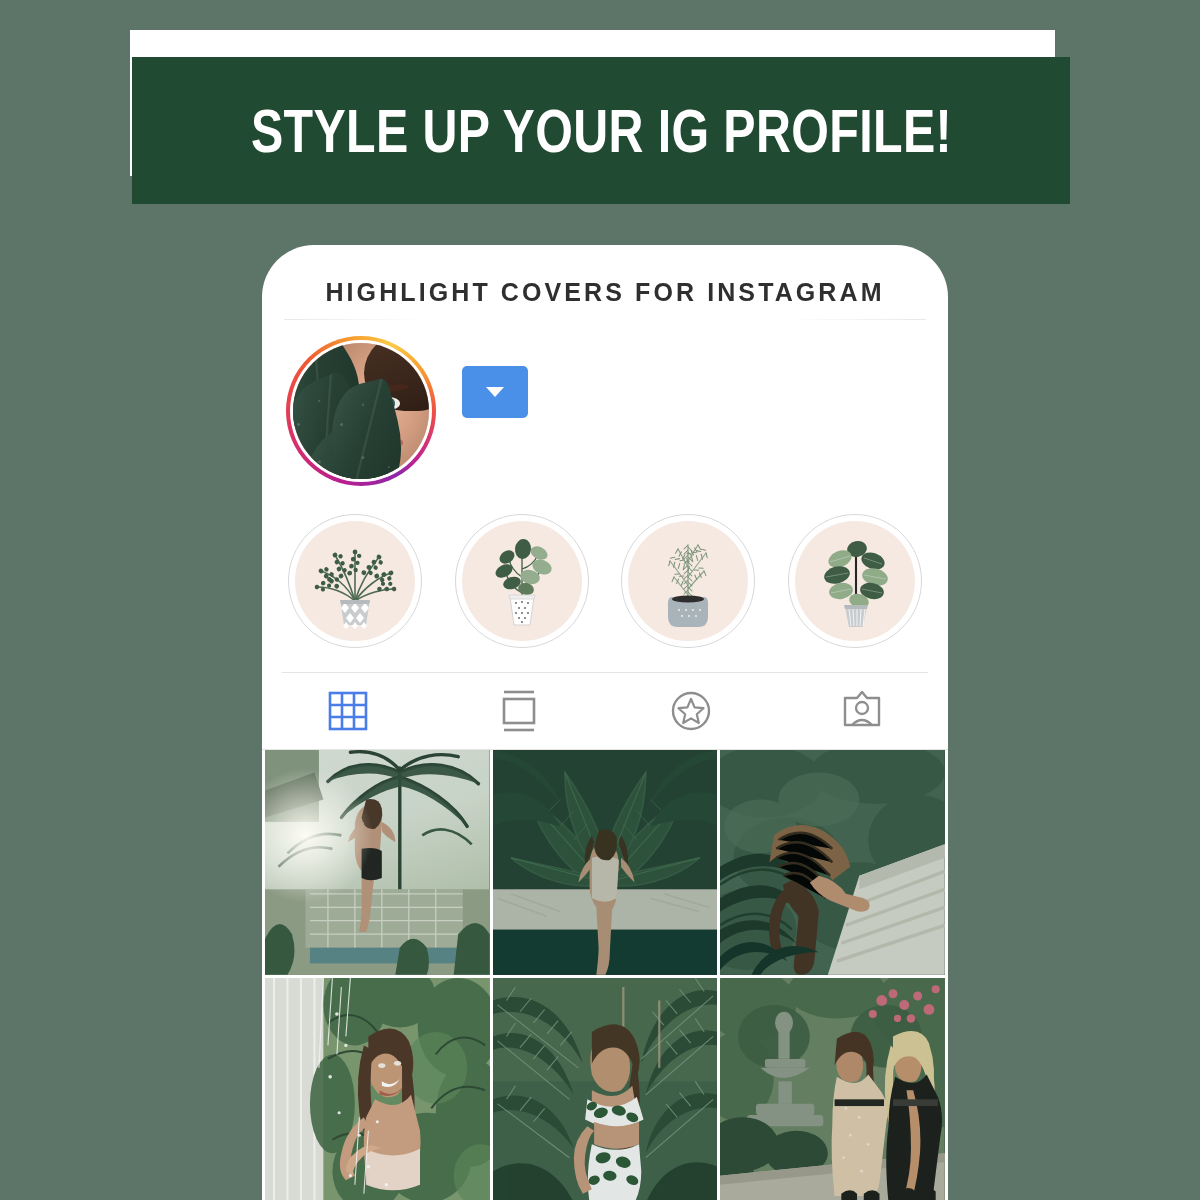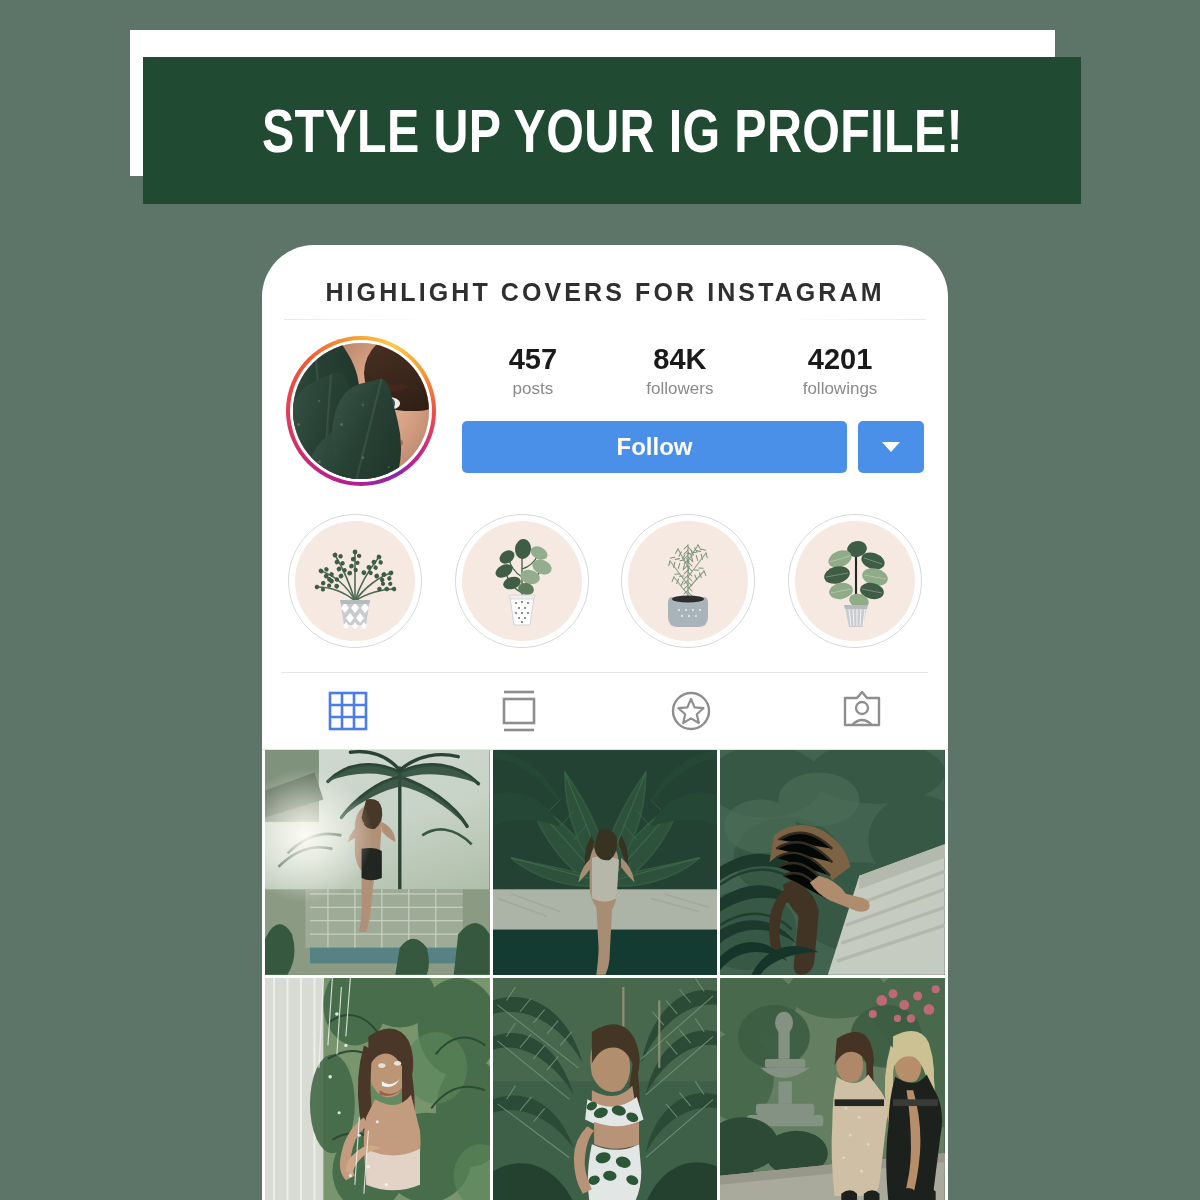--- a/index.html
+++ b/index.html
@@ -21,21 +21,21 @@
     position: absolute;
     left: 130px;
     top: 30px;
     width: 925px;
     height: 146px;
     background: #ffffff;
     z-index: 1;
   }
   .banner-green {
     position: absolute;
-    left: 143px;
+    left: 132px;
     top: 57px;
     width: 938px;
     height: 147px;
     background: #214a32;
     z-index: 2;
     display: flex;
     align-items: center;
     justify-content: center;
   }
   .banner-title {
@@ -320,37 +320,22 @@
           <div class="ap-lip"></div>
           <div class="leaf leaf1"></div>
           <div class="leaf leaf2"></div>
           <div class="leaf leaf4"></div>
           <div class="leaf leaf3"></div>
         </div>
       </div>
     </div>
 
     <div class="profile-right">
-      <div class="stats">
-        <div>
-          <div class="stat-num">457</div>
-          <div class="stat-label">posts</div>
-        </div>
-        <div>
-          <div class="stat-num">84K</div>
-          <div class="stat-label">followers</div>
-        </div>
-        <div>
-          <div class="stat-num">4201</div>
-          <div class="stat-label">followings</div>
-        </div>
-      </div>
 
       <div class="action-row">
-        <button class="follow-btn">Follow</button>
         <div class="dropdown-btn">
           <span class="caret"></span>
         </div>
       </div>
     </div>
   </div>
 
   <div class="highlights">
 
     <div class="hl">

